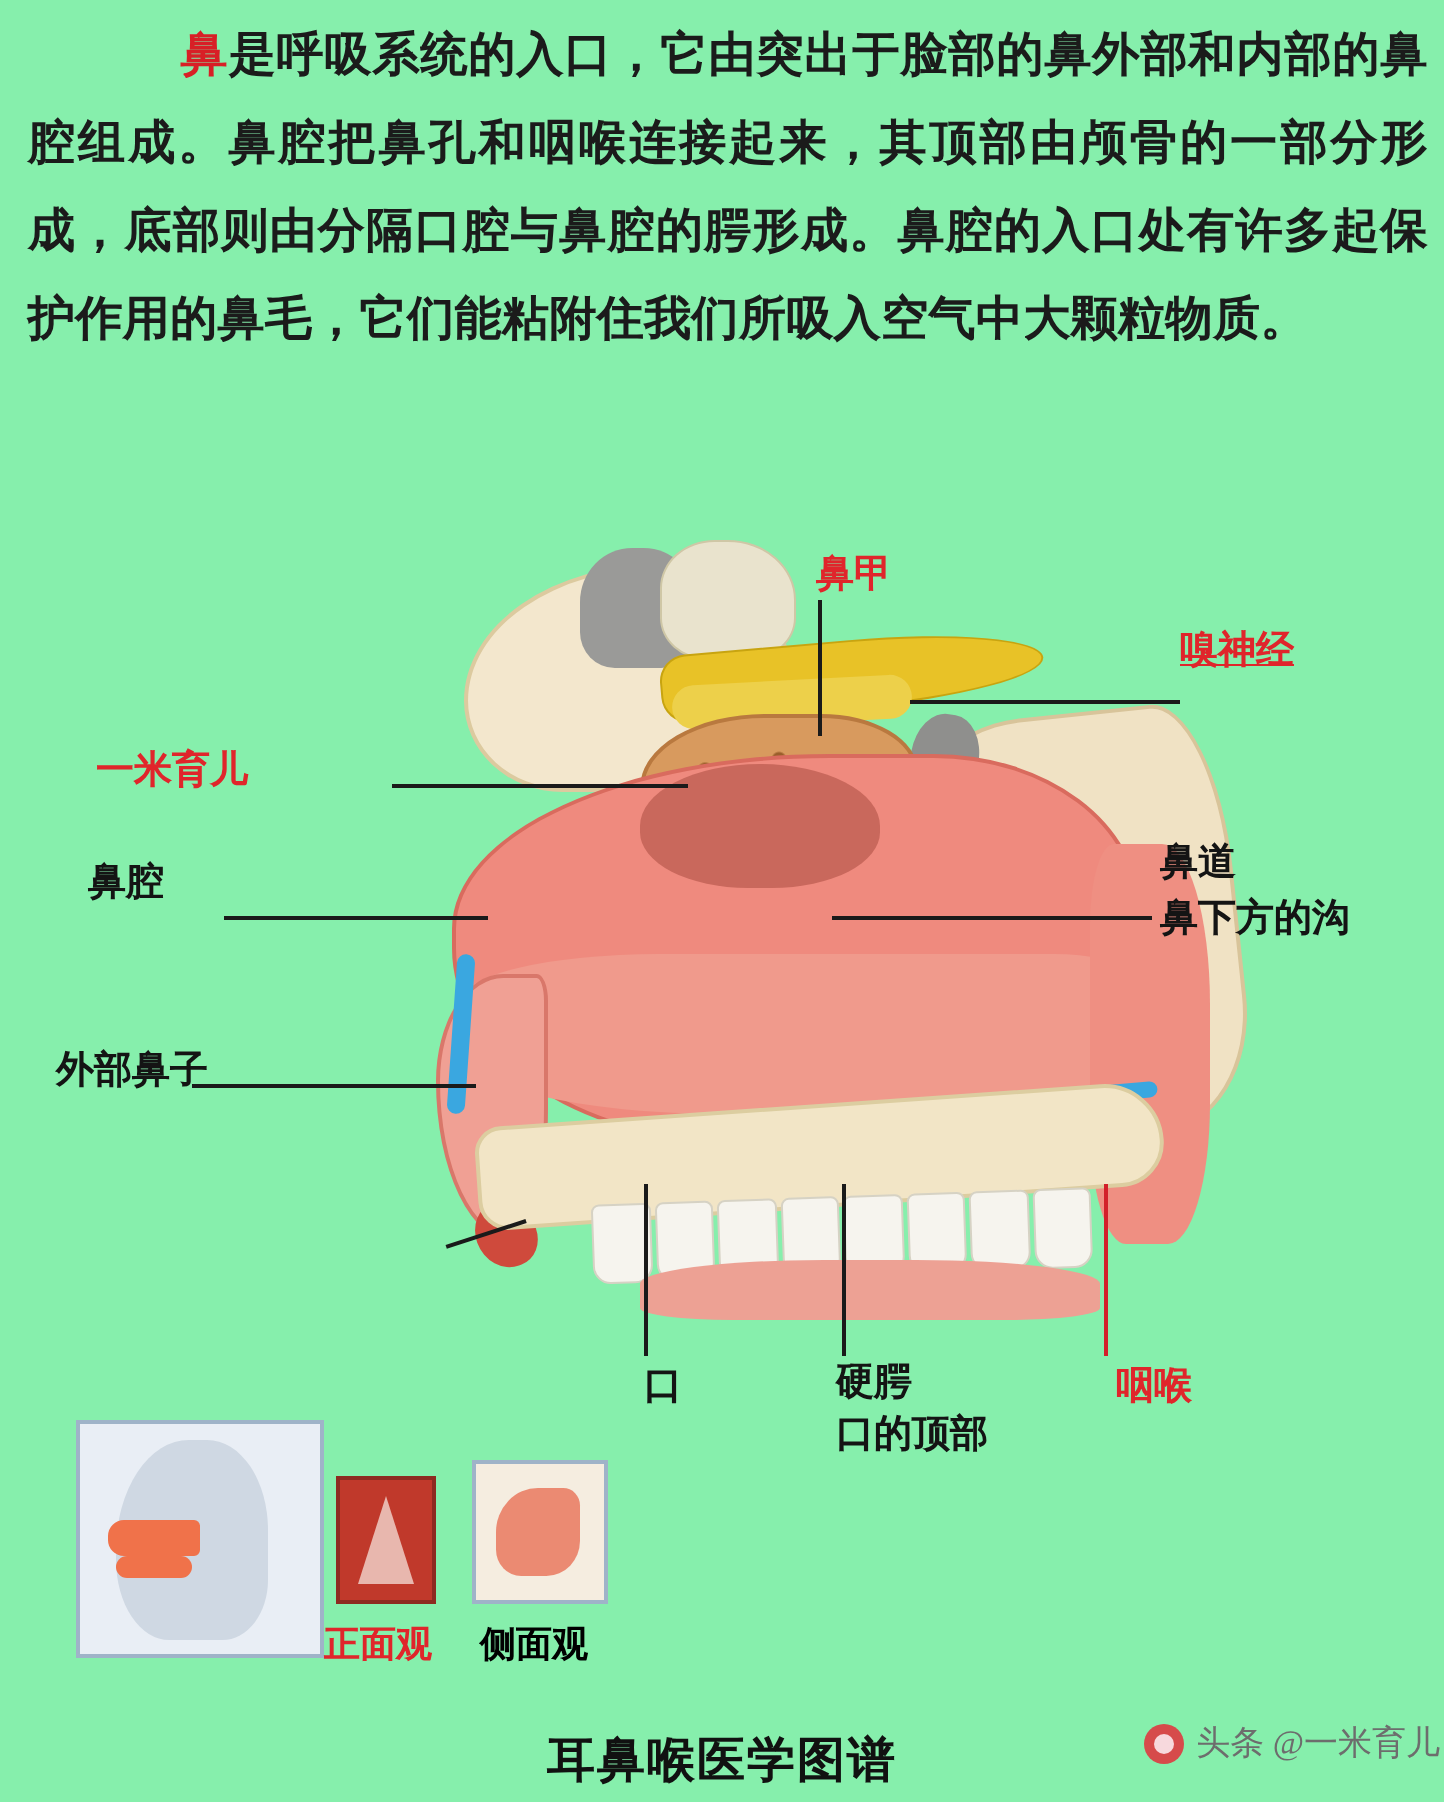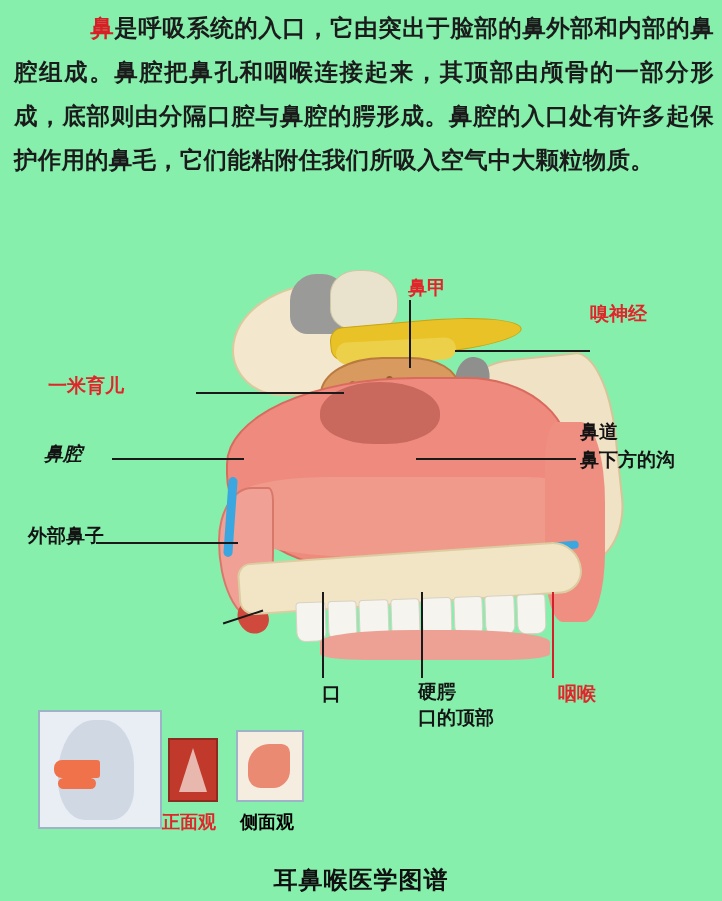--- a/index.html
+++ b/index.html
@@ -455,23 +455,23 @@
     <div class="leader" style="left:196px; top:130px; width:148px;"></div>
     <div class="leader" style="left:112px; top:196px; width:132px;"></div>
     <div class="leader" style="left:416px; top:196px; width:160px;"></div>
     <div class="leader" style="left:96px; top:280px; width:142px;"></div>
     <div class="leader" style="left:222px; top:354px; width:42px; transform:rotate(-18deg);"></div>
     <div class="leader v" style="left:322px; top:330px; height:86px;"></div>
     <div class="leader v" style="left:421px; top:330px; height:86px;"></div>
     <div class="leader v red-line" style="left:552px; top:330px; height:86px; background:#d3202a;"></div>
 
     <div class="label red" style="left:408px; top:14px;">鼻甲</div>
-    <div class="label red" style="left:590px; top:40px;">嗅神经</div>
+    <div class="label red" style="left:590px; top:52px;text-decoration:underline;">嗅神经</div>
     <div class="label red" style="left:48px; top:112px;">一米育儿</div>
-    <div class="label" style="left:44px; top:180px;font-style:italic;">鼻腔</div>
+    <div class="label" style="left:44px; top:168px;">鼻腔</div>
     <div class="label" style="left:580px; top:158px;">鼻道</div>
     <div class="label" style="left:580px; top:186px;">鼻下方的沟</div>
     <div class="label" style="left:28px; top:262px;">外部鼻子</div>
     <div class="label" style="left:322px; top:420px;">口</div>
     <div class="label" style="left:418px; top:418px;">硬腭</div>
     <div class="label" style="left:418px; top:444px;">口的顶部</div>
     <div class="label red" style="left:558px; top:420px;">咽喉</div>
   </div>
 
   <div id="thumbs">
@@ -486,14 +486,18 @@
     </div>
     <div class="thumb-cap red" style="left:162px; top:110px;">正面观</div>
 
     <div class="thumb-side">
       <div class="sblob"></div>
     </div>
     <div class="thumb-cap" style="left:240px; top:110px;">侧面观</div>
   </div>
 
   <div id="footer-title">耳鼻喉医学图谱</div>
+  <div id="watermark">
+    <span class="wm-logo"></span>
+    <span>头条 @一米育儿</span>
+  </div>
 
 </div>
 
 </body></html>

